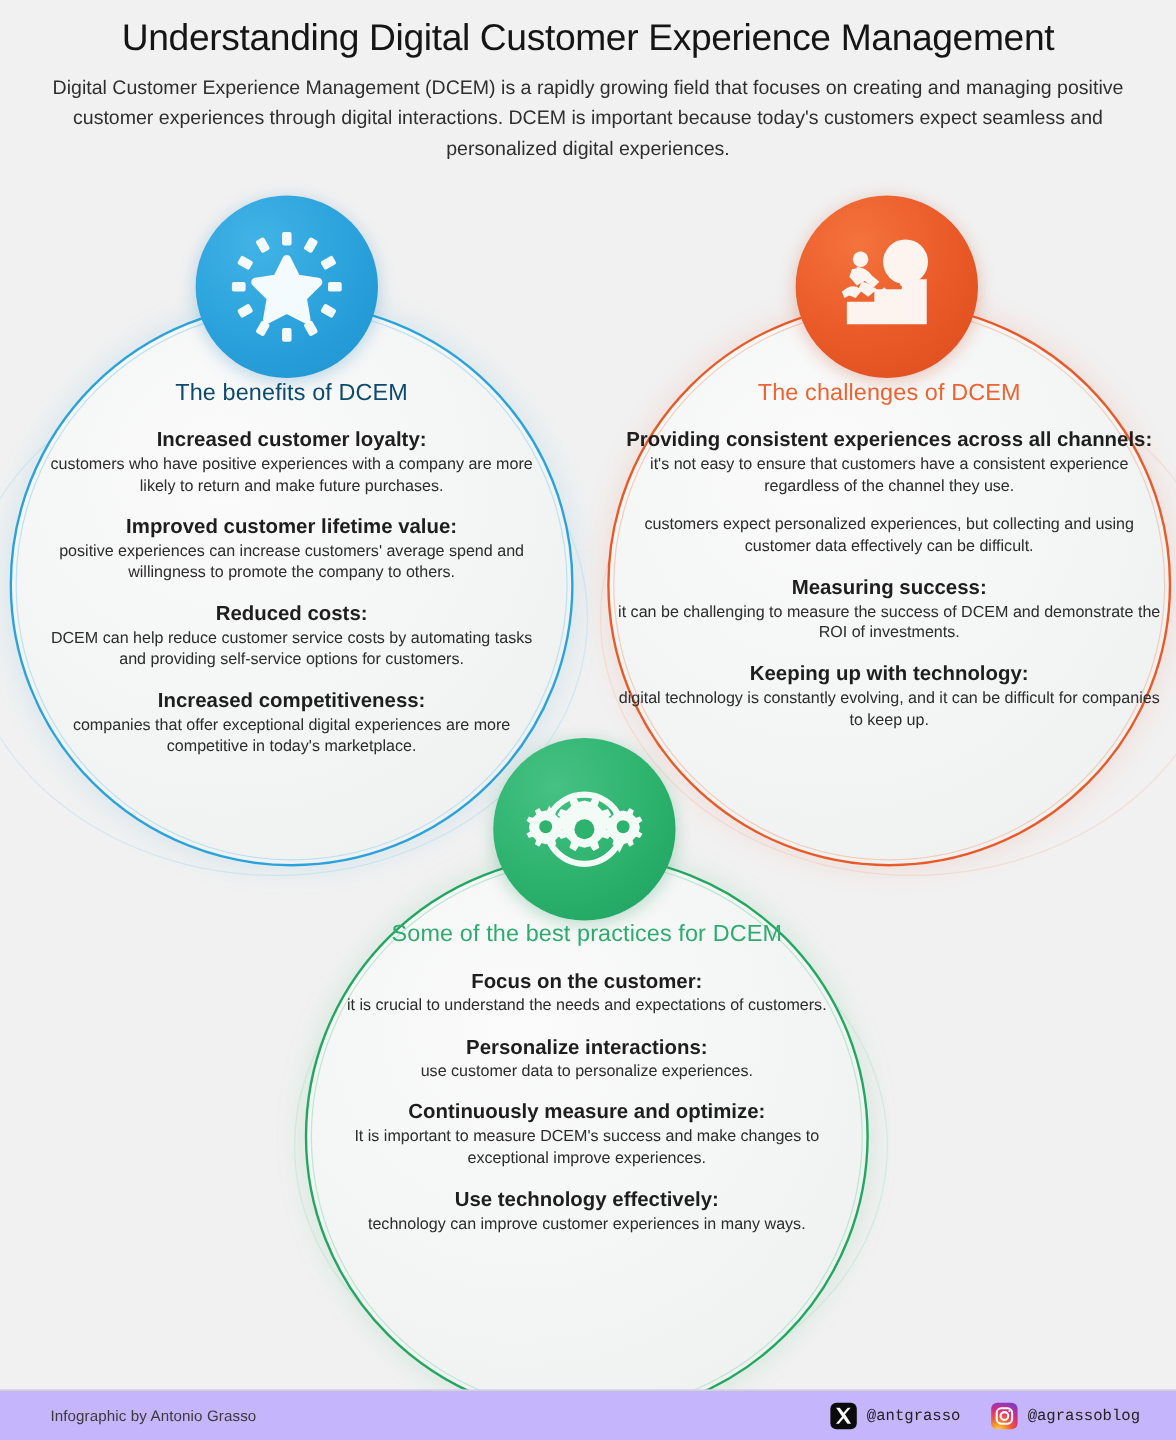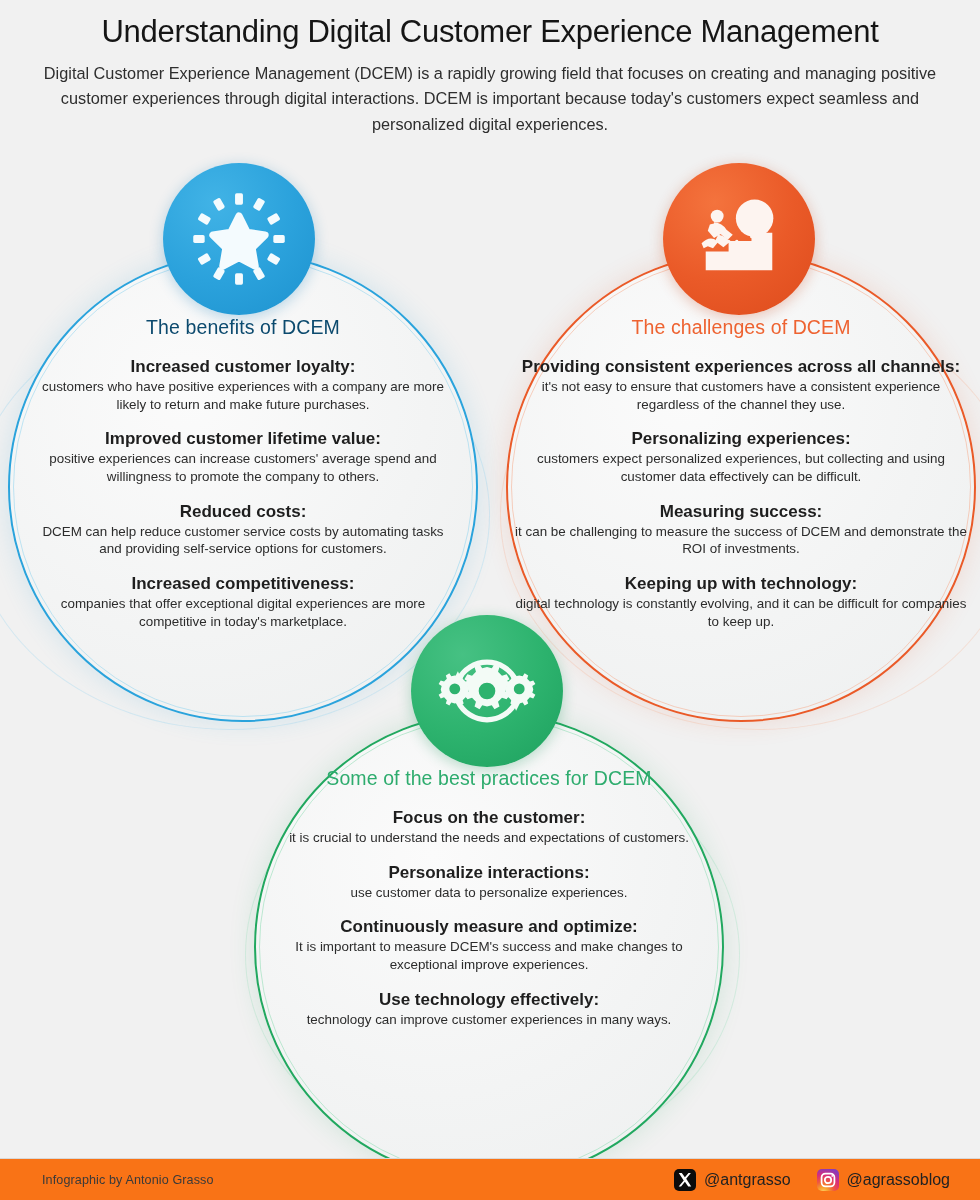--- a/index.html
+++ b/index.html
@@ -121,33 +121,33 @@
     left:411px; top:615px;
     background:radial-gradient(circle at 34% 26%, #46c183 0%, #2DB36E 52%, #1da05e 100%);
     box-shadow:0 3px 14px rgba(25,150,90,.30);
   }
   .badge svg { width:104px; height:104px; display:block; }
 
   
   #footer {
     position:absolute; left:0; bottom:0;
     width:980px; height:42px;
-    background:#f97316;
+    background:#c4b5fd;
     border-top:1px solid #d8d8d8;
     display:flex; align-items:center;
   }
   #credit {
     margin-left:42px;
     font-size:12.6px;
     color:#3a3a3a;
     letter-spacing:.1px;
   }
   #socials { margin-left:auto; margin-right:30px; display:flex; align-items:center; gap:26px; }
   .social { display:flex; align-items:center; gap:8px; }
-  .social .handle { font-size:16px; color:#222; }
+  .social .handle { font-size:13px; color:#222;font-family:Liberation Mono, monospace; }
   .sicon { width:22px; height:22px; border-radius:5px; display:block; }
   #x-icon  { background:#0b0b0b; position:relative; }
   #x-icon svg { position:absolute; inset:0; width:22px; height:22px; }
   #ig-icon {
     background:
       radial-gradient(circle at 28% 106%, #fdd36a 0%, #f8a02c 18%, #f05c3c 38%, #d92d7a 62%, #8a3ab9 85%);
     position:relative;
   }
   #ig-icon svg { position:absolute; inset:0; width:22px; height:22px; }
 </style>
@@ -200,21 +200,20 @@
   </div>
 
   <div class="card" id="content-challenges">
     <div class="sec-title" id="title-challenges">The challenges of DCEM</div>
 
     <div class="item">
       <span class="lbl">Providing consistent experiences across all channels:</span>
       <span class="txt">it's not easy to ensure that customers have a consistent experience regardless of the channel they use.</span>
     </div>
     <div class="item">
-      <span class="lbl">Personalizing experiences:</span>
       <span class="txt">customers expect personalized experiences, but collecting and using customer data effectively can be difficult.</span>
     </div>
     <div class="item">
       <span class="lbl">Measuring success:</span>
       <span class="txt">it can be challenging to measure the success of DCEM and demonstrate the ROI of investments.</span>
     </div>
     <div class="item">
       <span class="lbl">Keeping up with technology:</span>
       <span class="txt">digital technology is constantly evolving, and it can be difficult for companies to keep up.</span>
     </div>

